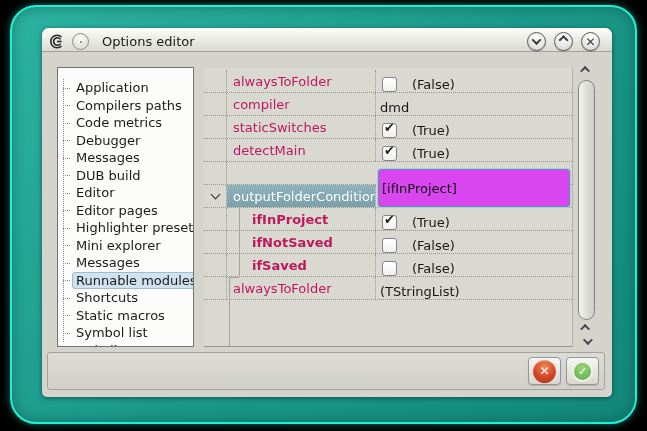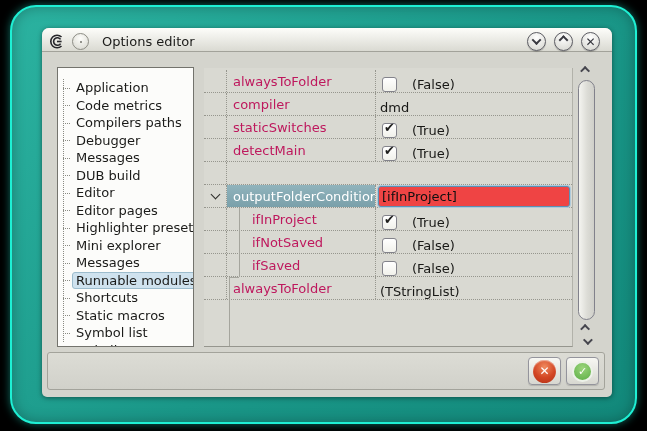--- a/index.html
+++ b/index.html
@@ -63,33 +63,33 @@
   
   .grid {
     position:absolute; left:162px; top:40px; width:369px; height:279px;
     background:#d9d9d2; border-right:1px solid #b2b2aa; border-bottom:1px solid #96968e;
     font-size:13px; padding-top:2px; overflow:hidden; position:absolute;
   }
   .prow { display:flex; height:23px; border-bottom:1px dotted #96968e; align-items:stretch; }
   .gut { width:23px; flex:none; border-right:1px dotted #96968e; display:flex; align-items:center; justify-content:center; }
   .exp { width:7px; height:7px; border-right:1.5px solid #2d2d29; border-bottom:1.5px solid #2d2d29; transform:rotate(45deg); margin-top:-3px; }
   .pname { width:148px; flex:none; display:flex; align-items:center; padding-left:6px; color:#be185d; white-space:nowrap; overflow:hidden; }
-  .pname.indent { padding-left:25px; }
+  .pname.indent { padding-left:25px;font-weight:bold; }
   .pname.sel { background:linear-gradient(#90b3bc,#7aa0aa); color:#ffffff; }
   .pval { flex:1; border-left:1px dotted #96968e; display:flex; align-items:flex-end; padding-left:4px; gap:15px; color:#181816; white-space:nowrap; }
   .pval.editcell { padding:0 2px; }
   .cb {
     width:15px; height:15px; flex:none; margin-left:2px; position:relative;
     border:1px solid #83838b; border-radius:3px;
     background:linear-gradient(#ffffff,#f1f1eb);
   }
   .cb .checkmark { position:absolute; left:1px; top:-4px; font-size:13px; font-weight:bold; color:#1e1e1c; }
   .editbox {
-    width:100%; height:21px; border:1px solid #5d90b4; border-radius:3px;
-    box-shadow:0 0 0 1px #aecadb; background:#ef4444; color:#101010;
+    width:100%; height:38px; border:1px solid #5d90b4; border-radius:3px;
+    box-shadow:0 0 0 1px #aecadb; background:#d946ef; color:#101010;
     font-family:"DejaVu Sans", sans-serif; font-size:13px; padding:0 3px; outline:none;
   }
   .guide { position:absolute; border-color:#a5a59d !important; }
   .guide.v1 { left:35px; top:140px; height:69px; border-left:1px solid; }
   .guide.h1 { left:25px; top:209px; width:10px; border-top:1px solid; }
   .guide.v2 { left:25px; top:209px; height:69px; border-left:1px solid; }
   
   .sb { position:absolute; left:534px; top:34px; width:21px; height:286px; display:flex; flex-direction:column; align-items:center; }
   .sb .arr { height:14px; width:100%; flex:none; display:flex; align-items:center; justify-content:center; }
   .scv { width:7px; height:7px; border-right:2px solid #46464e; border-bottom:2px solid #46464e; }
@@ -155,24 +155,24 @@
           </div>
       </div>
     </div>
 
     <div class="sidebar">
       <ul class="tree">
         <li>
             <span>Application</span>
           </li>
         <li>
+            <span>Compilers paths</span>
+          </li>
+        <li>
             <span>Code metrics</span>
-          </li>
-        <li>
-            <span>Compilers paths</span>
           </li>
         <li>
             <span>Debugger</span>
           </li>
         <li>
             <span>Messages</span>
           </li>
         <li>
             <span>DUB build</span>
           </li>

